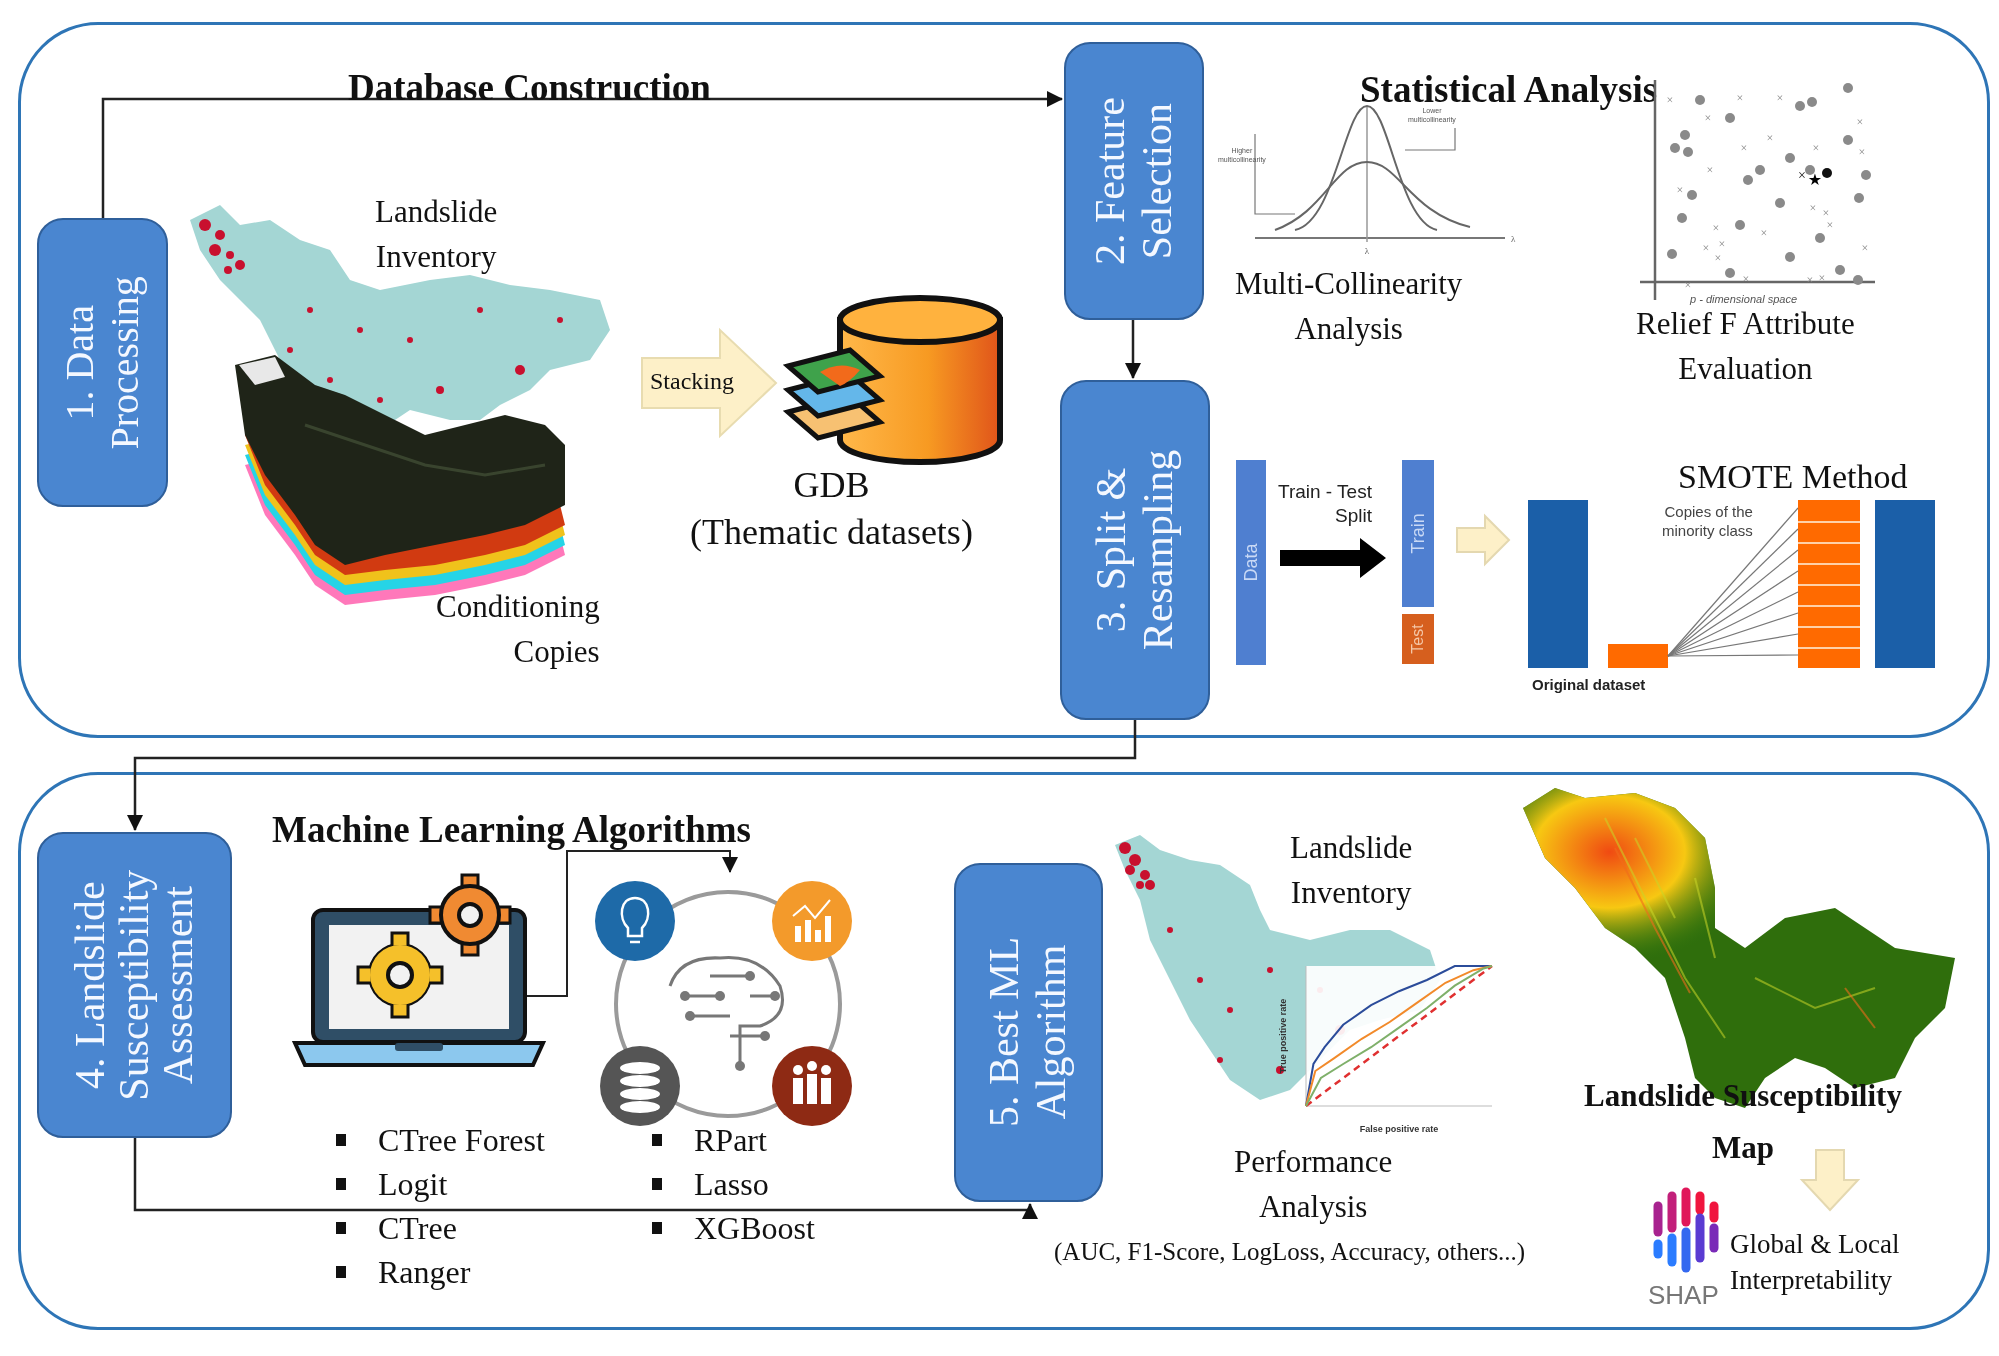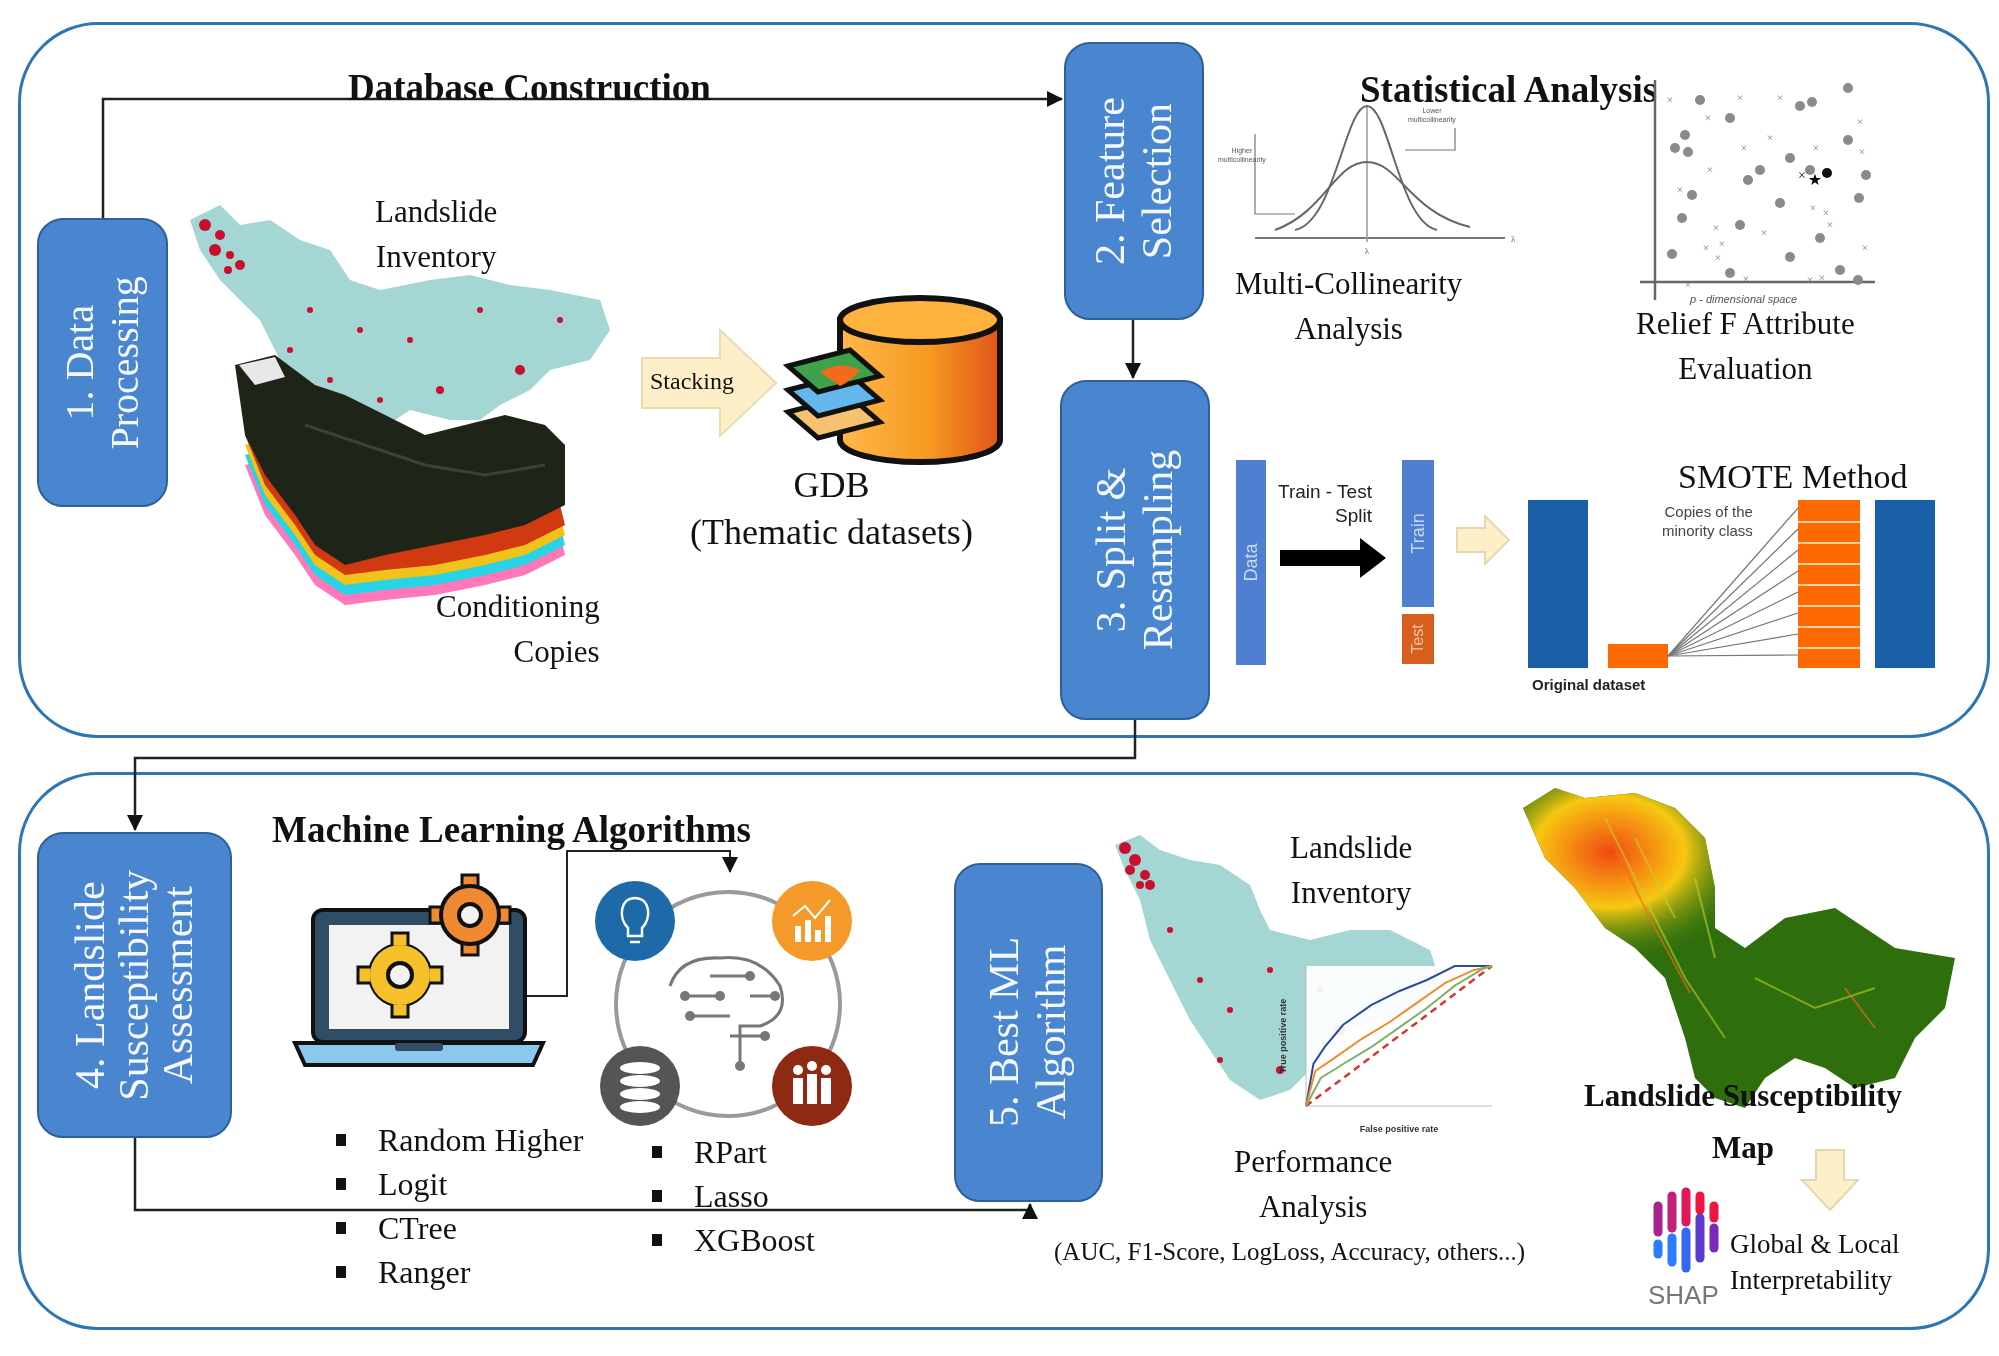--- a/index.html
+++ b/index.html
@@ -357,26 +357,26 @@
         <circle cx="222" cy="190" r="5"></circle>
         <circle cx="236" cy="194" r="5"></circle>
         <rect x="203" y="202" width="10" height="26"></rect>
         <rect x="217" y="198" width="10" height="30"></rect>
         <rect x="231" y="202" width="10" height="26"></rect>
       </g>
   </g>
 </svg>
 
 <ul class="algo-list" style="left:336px;top:1118px;">
-  <li><span class="bullet"></span><span>Random  Higher</span></li>
+  <li><span class="bullet"></span><span>CTree  Forest</span></li>
   <li><span class="bullet"></span><span>Logit</span></li>
   <li><span class="bullet"></span><span>CTree</span></li>
   <li><span class="bullet"></span><span>Ranger</span></li>
 </ul>
-<ul class="algo-list" style="left:652px;top:1118px;margin-top:12px;">
+<ul class="algo-list" style="left:652px;top:1118px;">
   <li><span class="bullet"></span><span>RPart</span></li>
   <li><span class="bullet"></span><span>Lasso</span></li>
   <li><span class="bullet"></span><span>XGBoost</span></li>
 </ul>
 
 <svg width="380" height="300" style="left:1110px;top:830px;">
   <path d="M5,15 L30,5 L50,20 L80,30 L110,35 L140,55 L150,80 L160,100 L200,110 L240,100 L280,100 L320,120 L330,150 L310,180 L270,190 L240,200 L220,220 L200,240 L180,260 L150,270 L120,250 L100,220 L80,190 L60,150 L40,110 L30,70 L15,40 Z" fill="#a4d6d4"></path>
   <g fill="#c8102e">
     <circle cx="15" cy="18" r="6"></circle>
       <circle cx="25" cy="30" r="6"></circle>

